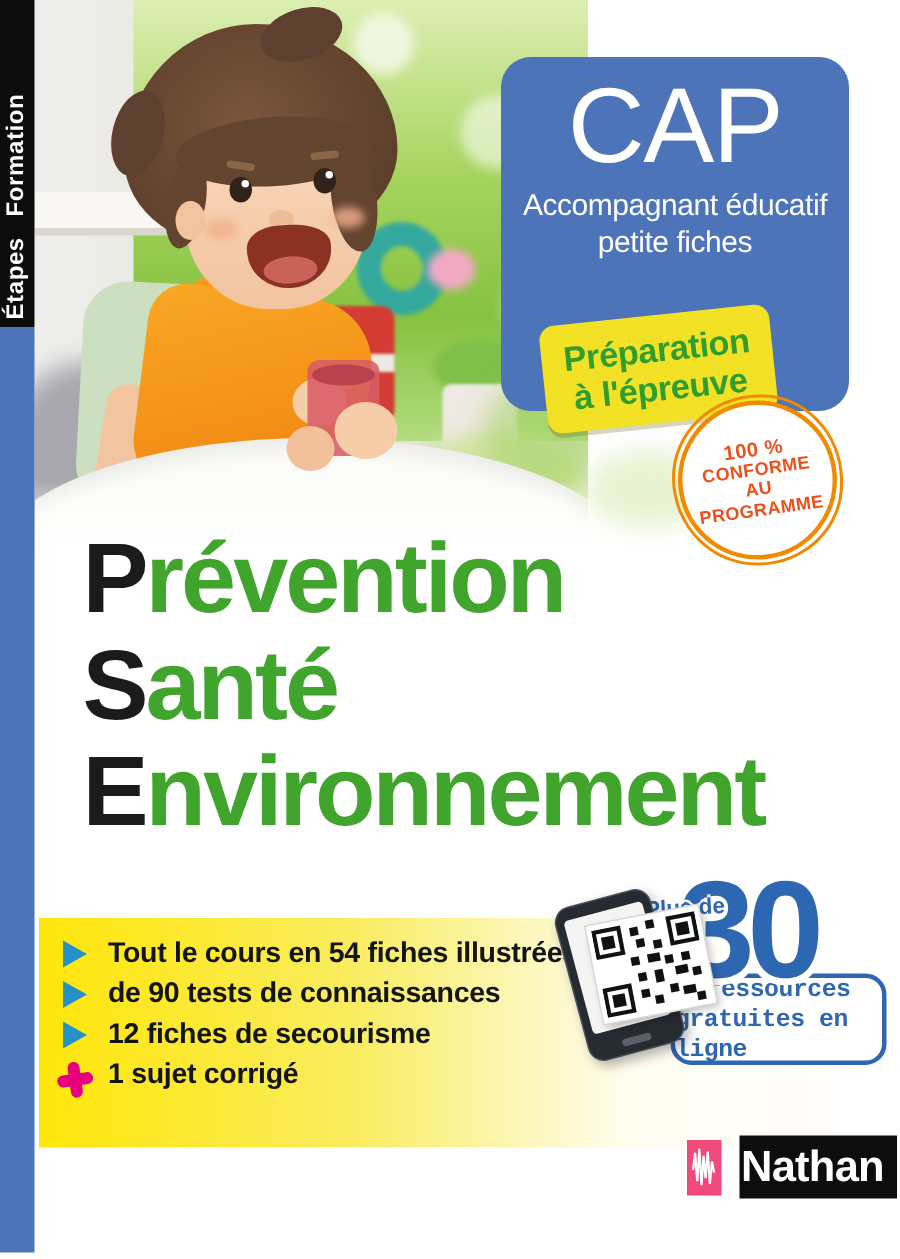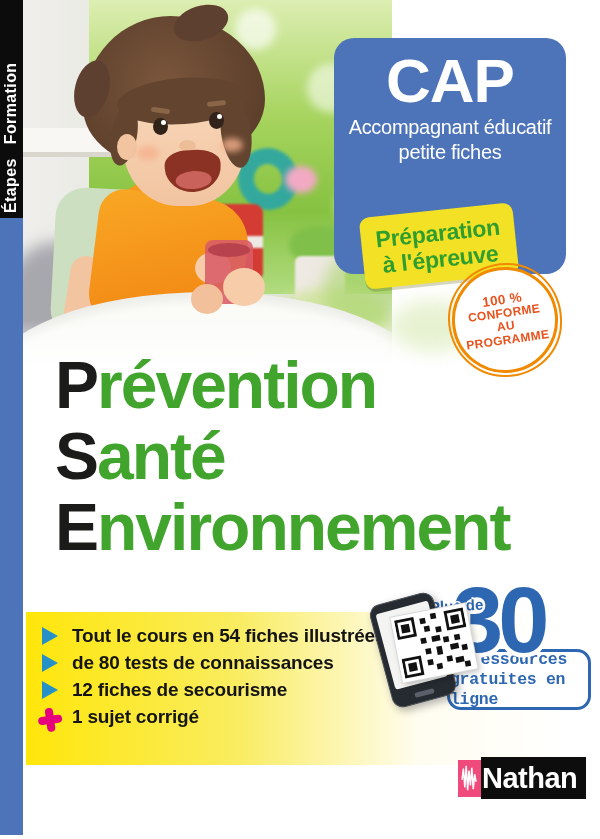--- a/index.html
+++ b/index.html
@@ -97,21 +97,21 @@
   .bb-hand2 { position:absolute; left:200px; top:268px; width:42px; height:38px; background:#f6cda8; border-radius:50%; }
   .bb-hand3 { position:absolute; left:168px; top:284px; width:32px; height:30px; background:#f2c09a; border-radius:50%; }
   .ph-fade { position:absolute; left:0; bottom:0; width:100%; height:52px;
              background:linear-gradient(180deg, rgba(255,255,255,0), #ffffff 90%); }
   .leaf-out { position:absolute; left:390px; top:300px; width:86px; height:52px; background:#d8eab4;
               border-radius:50%; filter:blur(9px); opacity:.6; z-index:1; }
 
   
   .cap-box { position:absolute; left:334px; top:38px; width:232px; height:236px; background:#4d73b9;
              border-radius:20px; z-index:3; text-align:center; }
-  .cap-title { margin-top:10px; font-size:62px; line-height:1.05; font-weight:700; color:#fff; letter-spacing:-1px; }
+  .cap-title { margin-top:10px; font-size:71px; line-height:1.05; font-weight:400; color:#fff; letter-spacing:-1px; }
   .cap-sub { margin-top:2px; font-size:20px; line-height:25px; font-weight:400; color:#fff; letter-spacing:-.3px; }
 
   
   .prep-badge { position:absolute; left:362px; top:210px; width:154px; height:72px; background:#f3e126;
                 border-radius:10px; transform:rotate(-6deg); z-index:4;
                 display:flex; flex-direction:column; justify-content:center; align-items:center;
                 box-shadow:0 3px 0 rgba(90,90,0,.25); }
   .prep-badge span { color:#2f9e2f; font-size:23px; line-height:26px; font-weight:800; letter-spacing:-.3px; }
 
   
@@ -162,21 +162,21 @@
            box-shadow:2px 4px 8px rgba(0,0,0,.3); }
   .phone::before { content:""; position:absolute; left:5px; top:8px; right:5px; bottom:18px; background:#f4f4f2; border-radius:3px; }
   .phone::after { content:""; position:absolute; left:50%; bottom:5px; width:20px; height:5px; margin-left:-10px;
                   background:#5a6069; border-radius:3px; }
   .qr-tile { position:absolute; left:396px; top:610px; width:76px; height:66px; background:#fff;
              transform:rotate(-11deg); z-index:6; padding:3px;
              box-shadow:0 0 0 1px #d8d8d8, 2px 3px 6px rgba(0,0,0,.25); }
   .qr-tile svg { width:100%; height:100%; display:block; }
 
   
-  .nathan { position:absolute; left:458px; top:757px; display:flex; align-items:center; z-index:3; }
+  .nathan { position:absolute; left:458px; top:757px; display:flex; align-items:center; z-index:3;gap:12px; }
   .nathan-pink { width:23px; height:37px; background:#ef4a7b; display:flex; align-items:center; justify-content:center; }
   .nathan-pink svg { width:19px; height:30px; }
   .nathan-black { width:105px; height:42px; background:#0d0d0d; color:#fff; display:flex; align-items:center;
                   font-size:29px; font-weight:700; letter-spacing:-.5px; padding-left:1px; }
 </style>
 </head>
 <body>
 
 <div class="cover">
 
@@ -262,21 +262,21 @@
         </span>
       <div class="txt">
           <span>Tout le cours en 54 fiches illustrées</span>
         </div>
     </div>
     <div class="feature">
       <span class="marker-col">
           <span class="marker-arrow"></span>
         </span>
       <div class="txt">
-          <span>de 80 tests de connaissances</span>
+          <span>de 90 tests de connaissances</span>
         </div>
     </div>
     <div class="feature">
       <span class="marker-col">
           <span class="marker-arrow"></span>
         </span>
       <div class="txt">
           <span>12 fiches de secourisme</span>
         </div>
     </div>

